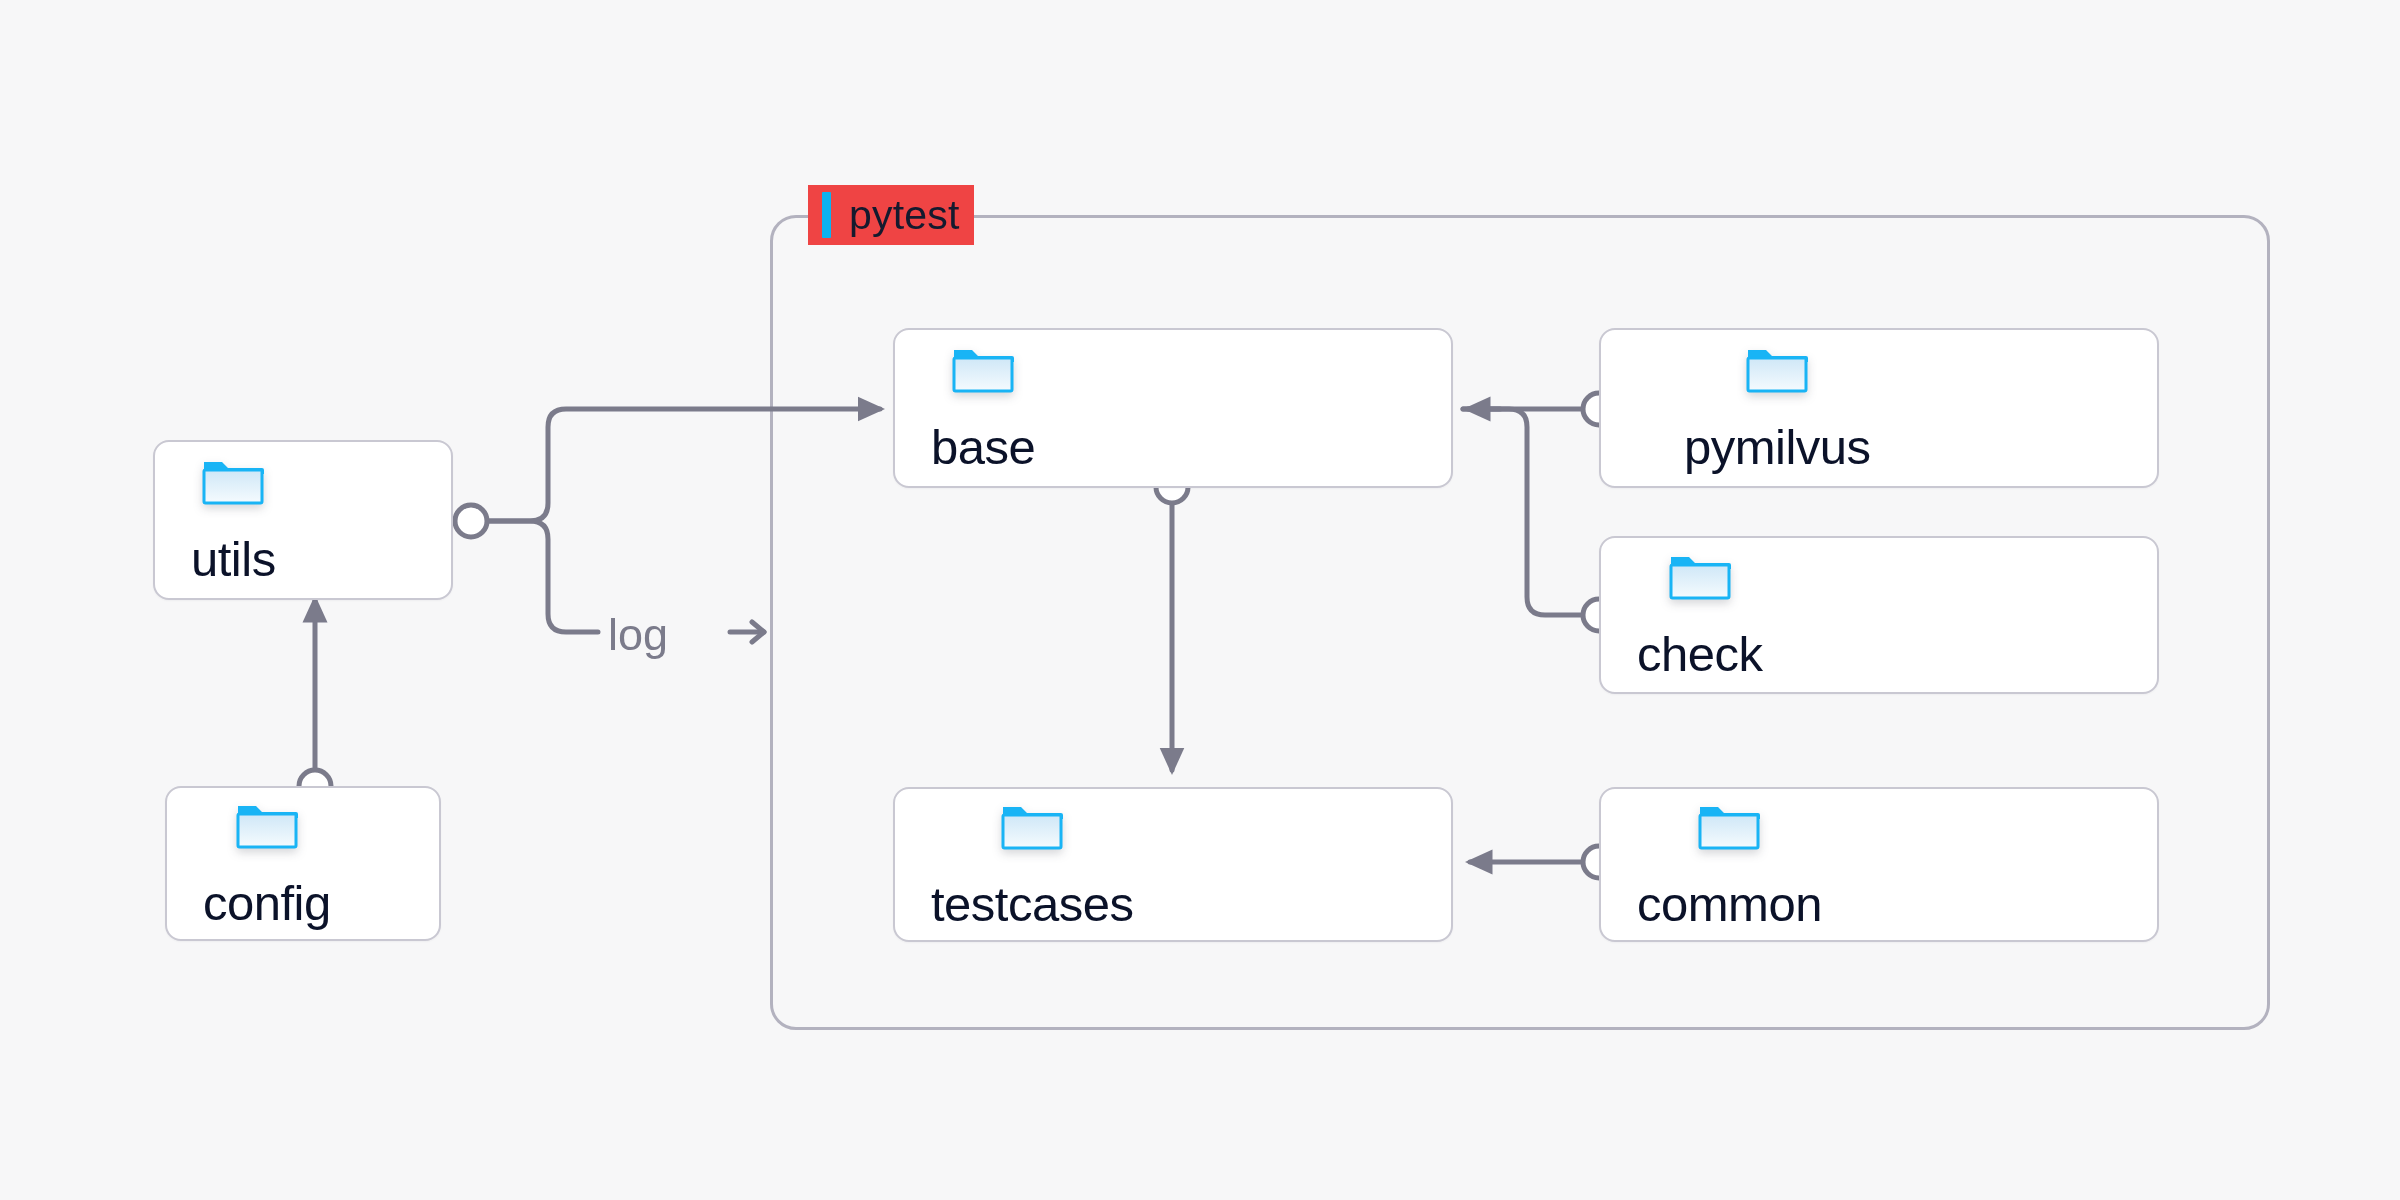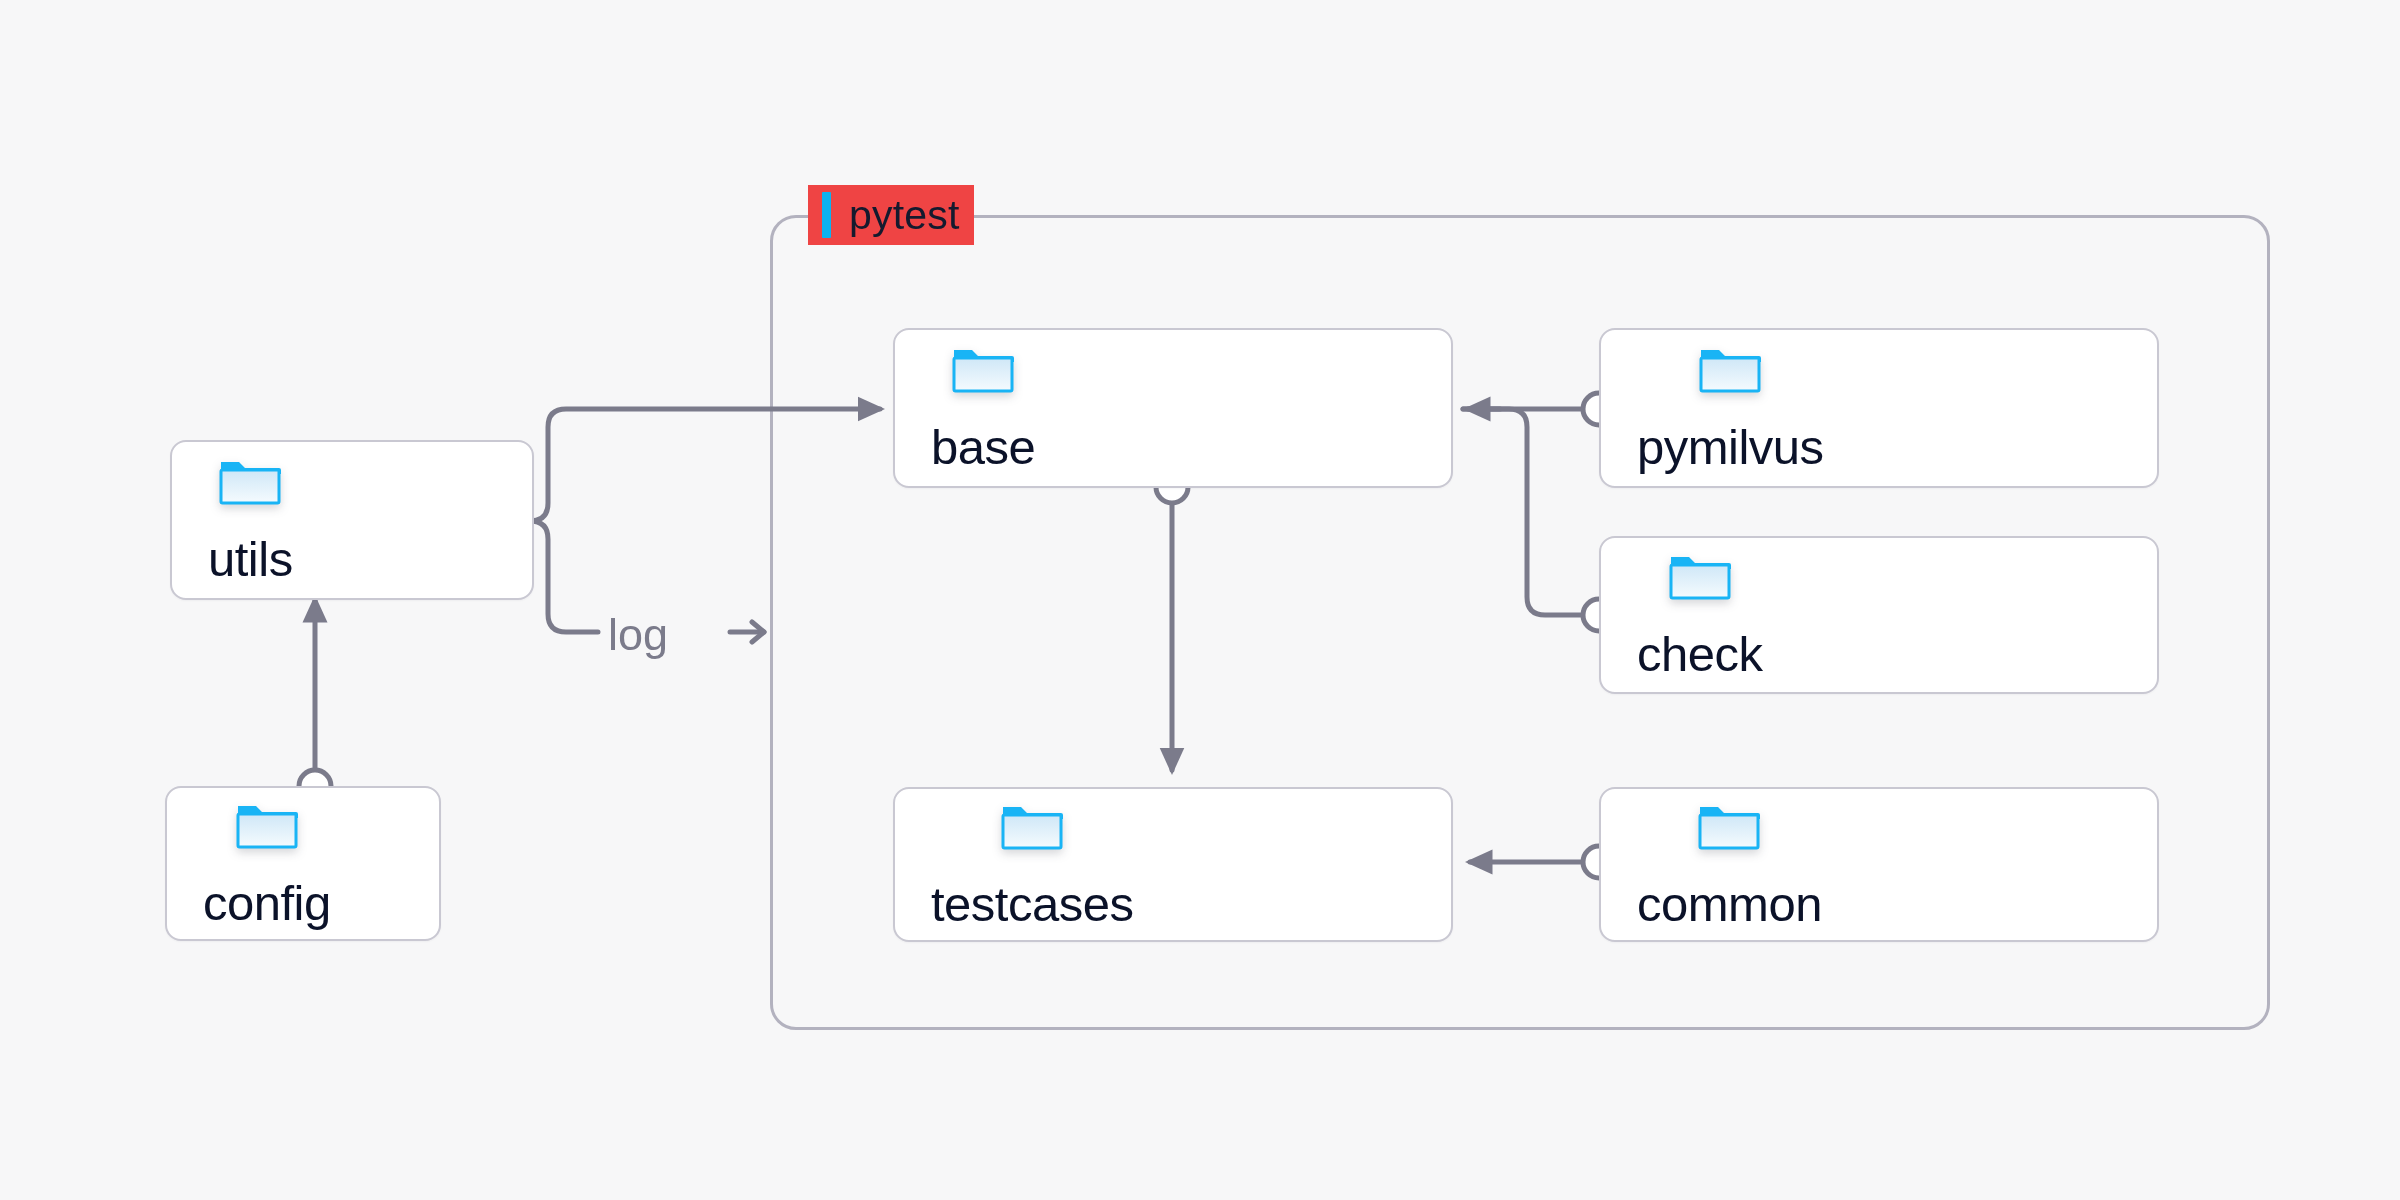--- a/index.html
+++ b/index.html
@@ -160,21 +160,21 @@
       <circle class="edge-port" cx="1599" cy="409" r="16"></circle>
       <circle class="edge-port" cx="1599" cy="615" r="16"></circle>
     </g>
 
     <g>
       <path class="edge-path" d="M 1583 862 L 1470 862" marker-end="url(#arrow)"></path>
       <circle class="edge-port" cx="1599" cy="862" r="16"></circle>
     </g>
   </svg>
 
-  <div class="node" style="left:170px; top:440px; width:364px; height:160px;">
+  <div class="node" style="left:153px; top:440px; width:300px; height:160px;">
     <div class="node-inner">
       <svg class="folder-icon" viewBox="0 0 62 52">
         <defs>
           <linearGradient id="fg1" x1="0" y1="0" x2="0" y2="1">
             <stop offset="0%" stop-color="#cfe7f7"></stop>
             <stop offset="100%" stop-color="#f5fbfe"></stop>
           </linearGradient>
         </defs>
         <path d="M2 9 h18 l6 6 h34 a2 2 0 0 1 2 2 v4 H2 z" fill="#19b4f5"></path>
         <rect x="2" y="17" width="58" height="33" rx="1.5" fill="url(#fg1)" stroke="#19b4f5" stroke-width="3"></rect>
@@ -224,21 +224,21 @@
             <stop offset="100%" stop-color="#f5fbfe"></stop>
           </linearGradient>
         </defs>
         <path d="M2 9 h18 l6 6 h34 a2 2 0 0 1 2 2 v4 H2 z" fill="#19b4f5"></path>
         <rect x="2" y="17" width="58" height="33" rx="1.5" fill="url(#fg4)" stroke="#19b4f5" stroke-width="3"></rect>
       </svg>
       <span class="node-label">testcases</span>
     </div>
   </div>
 
-  <div class="node" style="left:1599px; top:328px; width:560px; height:160px;">
+  <div class="node" style="left:1599px; top:328px; width:560px; height:160px;padding-left:47px;">
     <div class="node-inner">
       <svg class="folder-icon" viewBox="0 0 62 52">
         <defs>
           <linearGradient id="fg5" x1="0" y1="0" x2="0" y2="1">
             <stop offset="0%" stop-color="#cfe7f7"></stop>
             <stop offset="100%" stop-color="#f5fbfe"></stop>
           </linearGradient>
         </defs>
         <path d="M2 9 h18 l6 6 h34 a2 2 0 0 1 2 2 v4 H2 z" fill="#19b4f5"></path>
         <rect x="2" y="17" width="58" height="33" rx="1.5" fill="url(#fg5)" stroke="#19b4f5" stroke-width="3"></rect>

